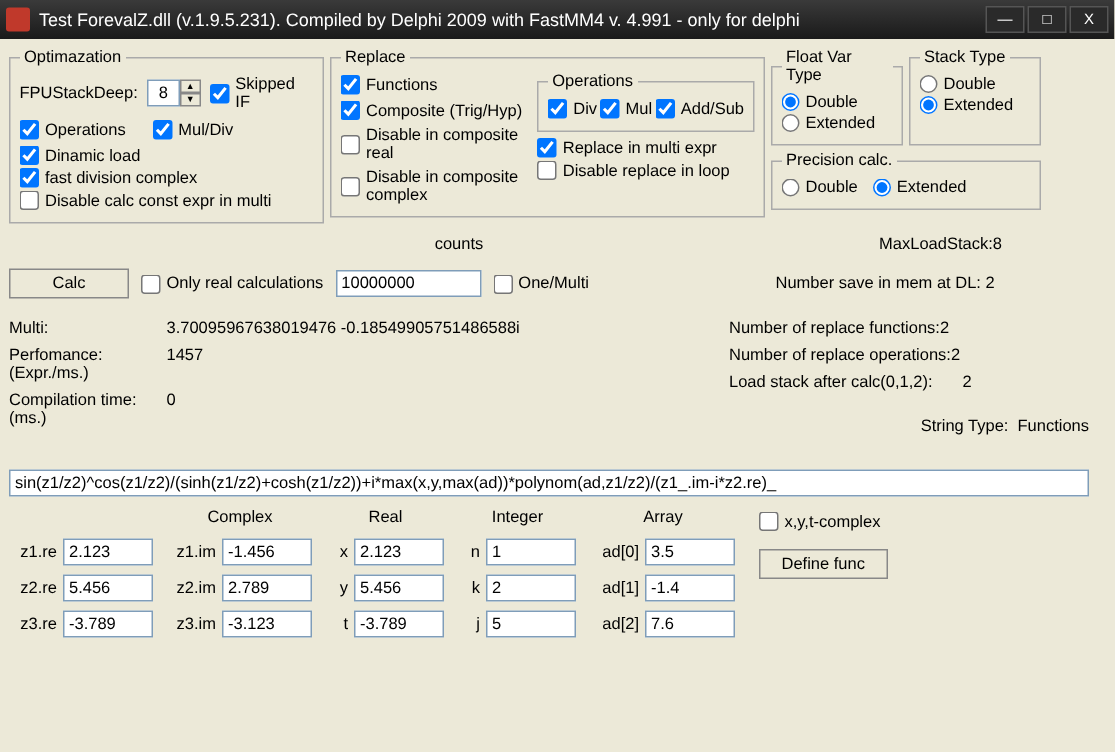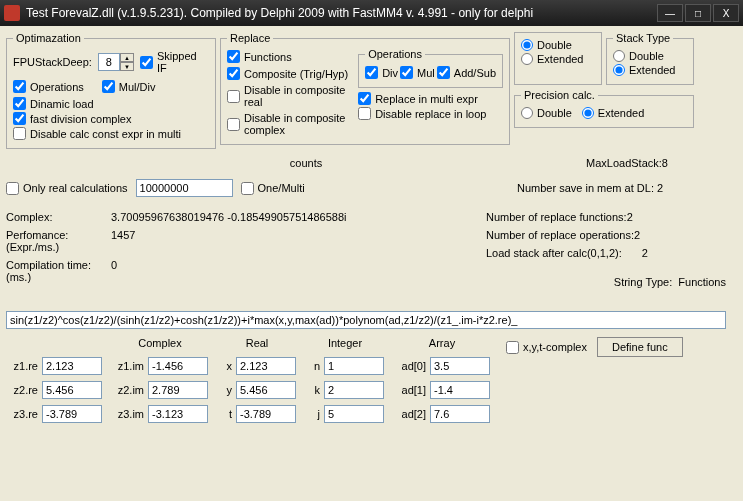--- a/index.html
+++ b/index.html
@@ -33,21 +33,21 @@
 .rightstats { width: 240px; }
 .stat { display: flex; margin: 6px 0; }
 .stat .lbl { width: 105px; }
 .exprbox { width: 720px; margin-top: 6px; }
 .bottom { display: flex; gap: 10px; margin-top: 8px; align-items: flex-start; }
 .col { display: flex; flex-direction: column; gap: 6px; }
 .hdr { text-align: center; margin-bottom: 2px; }
 .pair { display: flex; align-items: center; gap: 4px; }
 .pair .lbl { width: 32px; text-align: right; }
 .pair input { width: 60px; }
-.right2 { display: flex; flex-direction: row; gap: 10px; margin-left: 6px; }
+.right2 { display: flex; flex-direction: column; gap: 10px; margin-left: 6px; }
 .replace-inner { display: flex; gap: 6px; }
 .replace-left { display: flex; flex-direction: column; }
 .prec-row { display: flex; gap: 10px; }
 .fpurow { display: flex; align-items: center; gap: 6px; margin-bottom: 2px; }
 </style>
 </head>
 <body>
 
 <div class="titlebar">
   <div class="icon"></div>
@@ -151,20 +151,21 @@
                 </label>
           </div>
         </div>
       </fieldset>
     </div>
   </div>
 
   <div class="rightcol">
     <div style="display:flex;gap:4px">
       <fieldset class="fvt">
+        <legend>Float Var Type</legend>
         <label class="cb">
               <input type="radio" name="fvt" checked="" style="">
               <span>Double</span>
             </label>
         <label class="cb">
               <input type="radio" name="fvt" style="">
               <span>Extended</span>
             </label>
       </fieldset>
       <fieldset class="st">
@@ -196,37 +197,38 @@
 </div>
 
 <div style="display:flex;align-items:flex-end;margin-top:8px">
   <div style="width:260px"></div>
   <div style="width:80px;text-align:center">counts</div>
   <div style="flex:1"></div>
   <div style="width:220px;text-align:center">MaxLoadStack:8</div>
 </div>
 
 <div class="calcrow">
+  <button class="btn" style="width:80px">Calc</button>
   <label class="cb">
         <input type="checkbox" style="">
         <span>Only real calculations</span>
       </label>
   <input type="text" style="width: 97px;" value="10000000">
   <label class="cb">
         <input type="checkbox" style="">
         <span>One/Multi</span>
       </label>
   <div style="flex:1"></div>
   <div style="width:220px">Number save in mem at DL:  2</div>
 </div>
 
 <div class="midgrid">
   <div class="leftstats">
     <div class="stat">
-          <span class="lbl">Complex:</span>
+          <span class="lbl">Multi:</span>
           <span>3.70095967638019476 -0.18549905751486588i</span>
         </div>
     <div class="stat">
           <span class="lbl">Perfomance: (Expr./ms.)</span>
           <span>1457</span>
         </div>
     <div class="stat">
           <span class="lbl">Compilation time: (ms.)</span>
           <span>0</span>
         </div>

